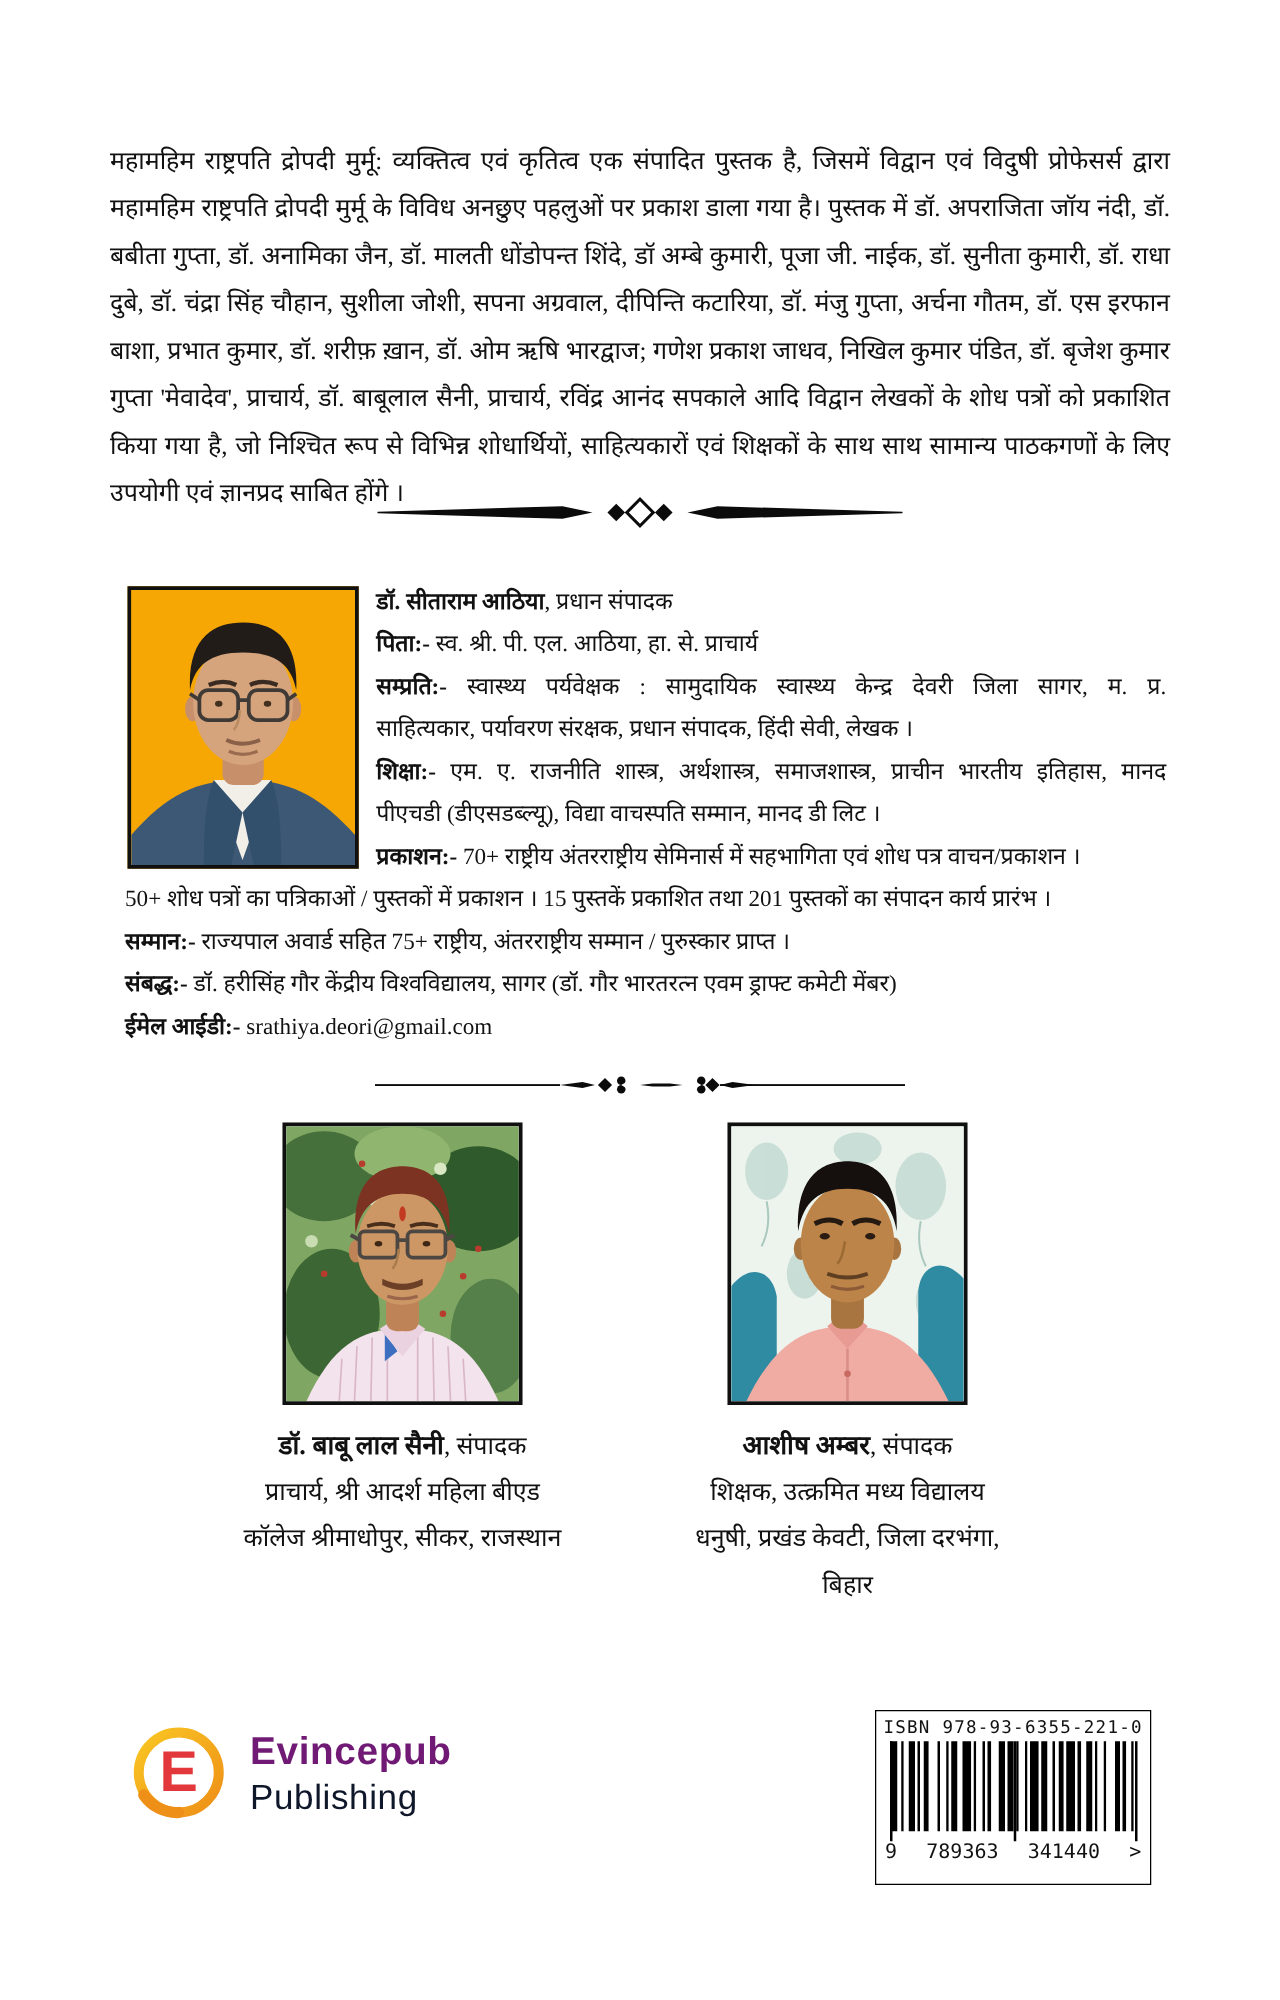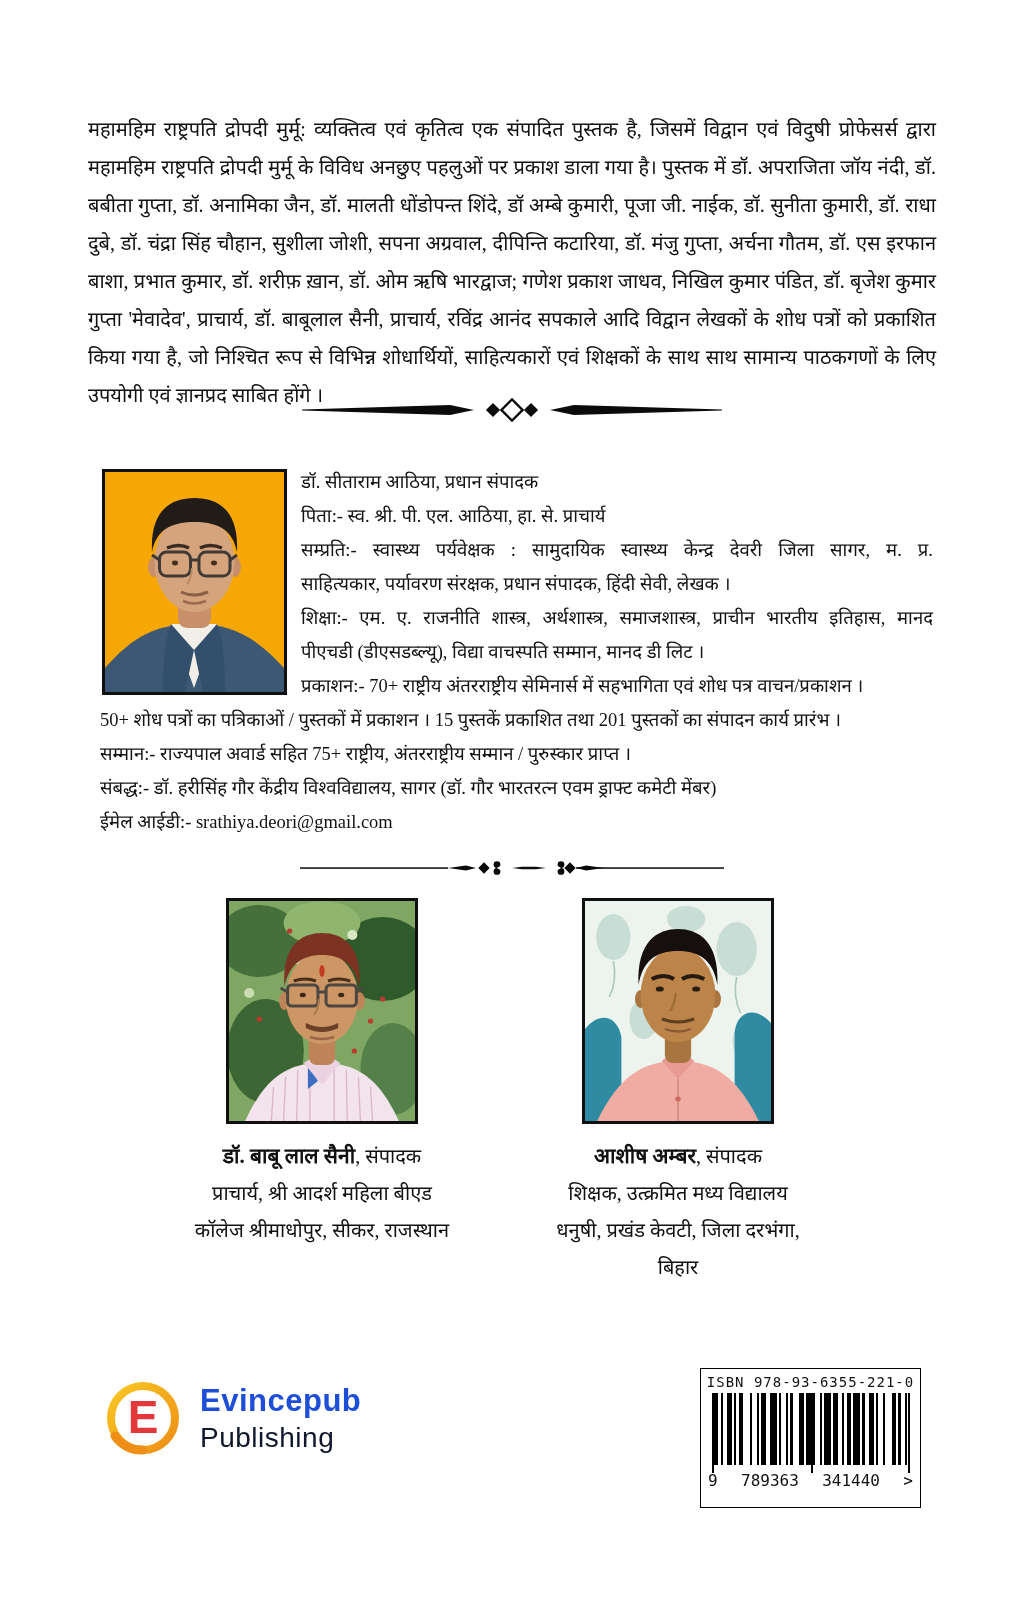--- a/index.html
+++ b/index.html
@@ -18,21 +18,21 @@
   
   .divider{position:absolute;left:50%;transform:translateX(-50%);}
   .d1{top:396px;}
   .d2{top:858px;}
 
   
   .bio{position:absolute;left:100px;top:465px;width:833px;font-size:18.5px;line-height:34px;}
   .bio .line{white-space:normal;}
   .bio .indent{margin-left:201px;width:632px;}
   .bio .just{text-align:justify;text-align-last:justify;}
-  .bio b{font-weight:normal;}
+  .bio b{font-weight:bold;}
   .chief-photo{
     position:absolute;left:2px;top:4px;width:185px;height:226px;
     border:3px solid #101010;box-sizing:border-box;background:#F7A703;
   }
   .chief-photo svg{display:block;width:100%;height:100%;}
 
   
   .editor{position:absolute;width:340px;text-align:center;}
   .ed-left{left:152px;top:898px;}
   .ed-right{left:508px;top:898px;}
@@ -40,21 +40,21 @@
     width:192px;height:226px;border:3px solid #101010;box-sizing:border-box;
     margin:0 auto;background:#dfe7df;
   }
   .ed-photo svg{display:block;width:100%;height:100%;}
   .caption{margin-top:14px;font-size:20px;line-height:37px;}
   .caption b{font-weight:bold;font-size:21px;margin-top:20px;}
 
   
   .logo{position:absolute;left:103px;top:1378px;display:flex;align-items:center;gap:17px;}
   .logo-text{display:flex;flex-direction:column;}
-  .brand{font-family:"Liberation Sans",sans-serif;font-size:31px;font-weight:bold;color:#1d4ed8;letter-spacing:.5px;}
+  .brand{font-family:"Liberation Sans",sans-serif;font-size:31px;font-weight:bold;color:#701a75;letter-spacing:.5px;}
   .ptype{font-family:"Liberation Sans",sans-serif;font-size:28px;color:#0f172a;margin-top:3px;letter-spacing:.5px;}
 
   
   .barcode{
     position:absolute;left:700px;top:1368px;width:221px;height:140px;
     border:1px solid #000;background:#fff;box-sizing:border-box;text-align:center;
   }
   .isbn{font-family:"DejaVu Sans Mono",monospace;font-size:14px;letter-spacing:1px;margin-top:5px;white-space:nowrap;}
   .bars{position:relative;width:198px;height:72px;margin:3px auto 0;display:flex;align-items:stretch;}
   .bars .bar{height:100%;}

